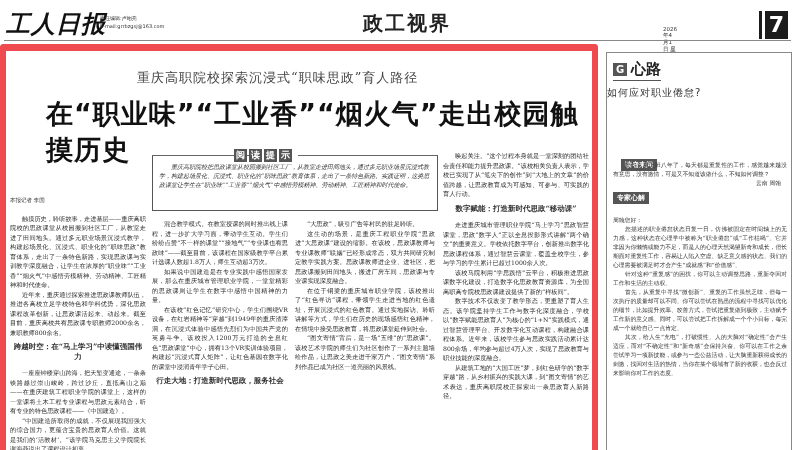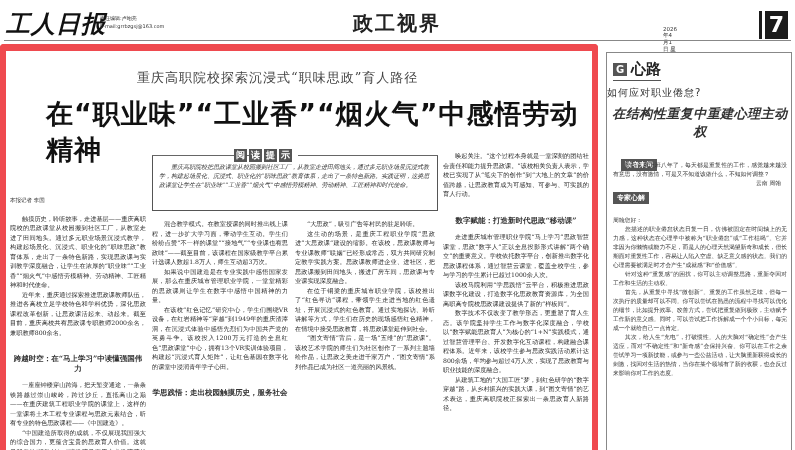--- a/index.html
+++ b/index.html
@@ -3,42 +3,42 @@
 <meta charset="utf-8">
 <style>
   * { box-sizing: border-box; margin: 0; padding: 0; }
   html, body { width: 795px; height: 450px; overflow: hidden; background: #ffffff; }
   body { font-family: "DejaVu Serif", serif; color: #222; position: relative; }
 
   
   .masthead { position: absolute; left: 0; top: 0; width: 648px; height: 44px; background: #fff; }
   .logo { position: absolute; left: 6px; top: 8px; font-family: "DejaVu Serif", serif; font-size: 24px; font-weight: bold; font-style: italic; letter-spacing: 1px; color: #111; }
   .mast-info { position: absolute; left: 100px; top: 14px; font-family: "DejaVu Sans", sans-serif; font-size: 5px; color: #333; line-height: 8px; }
-  .section-title { position: absolute; left: 353px; top: 10px; font-family: Liberation Serif, serif; font-size: 20px; font-weight: bold; color: #222; letter-spacing: 2px; }
+  .section-title { position: absolute; left: 363px; top: 10px; font-family: Liberation Serif, serif; font-size: 20px; font-weight: bold; color: #222; letter-spacing: 2px; }
   .date-line { position: absolute; left: 663px; top: 26px; font-family: "DejaVu Sans", sans-serif; font-size: 5.5px; color: #333; }
   .page-num { position: absolute; left: 762px; top: 11px; width: 26px; height: 28px; background: #1c1c1c; color: #fff; font-family: "DejaVu Sans", sans-serif; font-size: 22px; font-weight: bold; text-align: center; line-height: 28px; border-left: 3px solid #fff; box-shadow: -3px 0 0 #1c1c1c; }
   .mast-rule { position: absolute; left: 4px; top: 40px; width: 787px; height: 1px; background: #888; }
 
   
   .main-frame { position: absolute; left: 0; top: 44px; width: 598px; height: 410px; border: 6px solid #ef4a4f; border-bottom: none; border-top-width: 7px; border-radius: 4px 4px 0 0; background: #fff; }
   .subhead { position: absolute; left: 131px; top: 18px; font-size: 13px; color: #444; letter-spacing: 1px; }
   .headline { position: absolute; left: 40px; top: 45px; font-family: "DejaVu Sans", sans-serif; font-size: 27px; font-weight: bold; color: #111; letter-spacing: 1px; }
   .byline { position: absolute; left: 4px; top: 122px; font-size: 5.5px; color: #333; }
 
   
   .tips-rule-left { position: absolute; left: 0px; top: 116px; width: 240px; height: 1px; background: #666; }
   .tips-rule-right { position: absolute; left: 355px; top: 116px; width: 240px; height: 1px; background: #666; }
   .tips-label { position: absolute; left: 256px; top: 110px; display: flex; gap: 2px; }
   .tips-label span { display: inline-block; width: 13px; height: 13px; background: #555; color: #fff; font-family: "DejaVu Sans", sans-serif; font-size: 9px; line-height: 13px; text-align: center; font-weight: bold; }
   .tips-box { position: absolute; left: 146px; top: 117px; width: 236px; height: 51px; border: 1px solid #555; border-top: none; padding: 6px 6px 0 6px; font-size: 6px; line-height: 9px; color: #333; font-style: italic; text-indent: 12px; overflow: hidden; }
 
   
   .col { position: absolute; font-size: 6.2px; line-height: 9.5px; color: #2a2a2a; overflow: hidden; text-align: justify; }
   .col p { text-indent: 12px; }
-  .col h4 { font-size: 7.5px; font-weight: bold; text-align: center; margin: 17px 0 7px 0; color: #333; }
+  .col h4 { font-size: 7.5px; font-weight: bold; text-align: center; margin: 5px 0 7px 0; color: #333; }
   .col1 { left: 4px; top: 145px; width: 136px; height: 258px; }
   .col2 { left: 146px; top: 178px; width: 136px; height: 225px; }
   .col3 { left: 289px; top: 178px; width: 140px; height: 225px; }
   .col4 { left: 437px; top: 110px; width: 146px; height: 293px; }
 
   
   .side { position: absolute; left: 606px; top: 52px; width: 186px; height: 398px; border: 1px solid #888; border-bottom: none; background: #fff; }
   .side-tag { position: absolute; left: 6px; top: 7px; display: flex; align-items: center; gap: 4px; border-bottom: 1px solid #555; padding-bottom: 1px; }
   .side-tag .g-icon { width: 14px; height: 13px; background: #555; color: #fff; font-family: "DejaVu Sans", sans-serif; font-size: 10px; font-weight: bold; text-align: center; line-height: 13px; }
   .side-tag .label { font-size: 15px; font-weight: bold; color: #222; }
@@ -59,21 +59,21 @@
     <div>E-mail:grrbzgsj@163.com</div>
   </div>
   <div class="section-title">政工视界</div>
   <div class="date-line">2026年4月1日  星期三</div>
   <div class="page-num">7</div>
   <div class="mast-rule"></div>
 </div>
 
 <div class="main-frame">
   <div class="subhead">重庆高职院校探索沉浸式“职味思政”育人路径</div>
-  <div class="headline">在“职业味”“工业香”“烟火气”中感悟劳动精神</div>
+  <div class="headline">在“职业味”“工业香”“烟火气”走出校园触摸历史</div>
 
   <div class="col col1">
     <div class="byline" style="position:static;margin-bottom:8px;">本报记者 李国</div>
     <p>触摸历史，聆听故事，走进基层——重庆高职院校的思政课堂从校园搬到社区工厂，从教室走进了田间地头。通过多元职业场景沉浸式教学，构建起场景化、沉浸式、职业化的“职味思政”教育体系，走出了一条特色新路，实现思政课与实训教学深度融合，让学生在浓厚的“职业味”“工业香”“烟火气”中感悟劳模精神、劳动精神、工匠精神和时代使命。</p>
     <p>近年来，重庆通过探索推进思政课教师队伍，推进各高校立足学校特色和学科优势，深化思政课程改革创新，让思政课活起来、动起来。截至目前，重庆高校共有思政课专职教师2000余名，兼职教师800余名。</p>
     <h4>跨越时空：在“马上学习”中读懂强国伟力</h4>
     <p>一座座钟楼穿山跨海，把天堑变通途，一条条铁路越过崇山峻岭，跨过沙丘，直抵高山之巅——在重庆建筑工程职业学院的课堂上，这样的一堂课将土木工程专业课程与思政元素结合，听有专业的特色思政课程——《中国建造》。</p>
     <p>“中国建造所取得的成就，不仅展现我国强大的综合国力，更蕴含宝贵的思政育人价值。这就是我们的‘活教材’。”该学院马克思主义学院院长谢海燕说出了课程设计初衷。</p>
   </div>
 
@@ -84,21 +84,21 @@
     <span>提</span>
     <span>示</span>
   </div>
   <div class="tips-rule-right" style="left:292px;width:140px;top:104px;"></div>
   <div class="tips-box" style="left:146px;top:105px;width:286px;height:55px;">重庆高职院校把思政课堂从校园搬到社区工厂，从教室走进田间地头，通过多元职业场景沉浸式教学，构建起场景化、沉浸式、职业化的“职味思政”教育体系，走出了一条特色新路。实践证明，这类思政课堂让学生在“职业味”“工业香”“烟火气”中感悟劳模精神、劳动精神、工匠精神和时代使命。</div>
 
   <div class="col col2" style="top:168px;">
     <p>混合教学模式。在教室授课的同时推出线上课程，进一步扩大学习面，带动学生互动。学生们纷纷点赞“不一样的课堂”“接地气”“专业课也有思政味”——截至目前，该课程在国家级教学平台累计选课人数超1.8万人，师生互动超3万次。</p>
     <p>如果说中国建造是在专业实践中感悟国家发展，那么在重庆城市管理职业学院，一堂堂精彩的思政课则让学生在数字中感悟中国精神的力量。</p>
     <p>在该校“红色记忆”研究中心，学生们围绕VR设备，在红岩精神等“穿越”到1949年的重庆渣滓洞，在沉浸式体验中感悟先烈们为中国共产党的英勇斗争。该校投入1200万元打造的全息红色“思政课堂”中心，拥有13个VR实训体验项目，构建起“沉浸式育人矩阵”，让红色基因在数字化的课堂中浸润青年学子心田。</p>
-    <h4>学思践悟：走出校园触摸历史，服务社会</h4>
+    <h4>行走大地：打造新时代思政，服务社会</h4>
   </div>
 
   <div class="col col3" style="top:168px;">
     <p>“大思政”，吸引广告等村民的驻足聆听。</p>
     <p>这生动的场景，是重庆工程职业学院“思政进”大思政课“建设的缩影。在该校，思政课教师与专业课教师“联姻”已经形成常态，双方共同研究制定教学实践方案。思政课教师进企业、进社区，把思政课搬到田间地头，搬进厂房车间，思政课与专业课实现深度融合。</p>
     <p>在位于铜梁的重庆城市职业学院，该校推出了“红色寻访”课程，带领学生走进当地的红色遗址，开展沉浸式的红色教育。通过实地探访、聆听讲解等方式，学生们在历史的现场感悟红色精神，在情境中接受思政教育，将思政课堂延伸到社会。</p>
     <p>“图文寄情”背后，是一场“五维”的“思政课”。该校艺术学院的师生们为社区创作了一系列主题墙绘作品，让思政之美走进千家万户，“图文寄情”系列作品已成为社区一道亮丽的风景线。</p>
   </div>
 
   <div class="col col4" style="top:100px;">
@@ -110,21 +110,20 @@
     <p>从建筑工地的“大国工匠”梦，到红色研学的“数字穿越”路，从乡村振兴的实践大课，到“图文寄情”的艺术表达，重庆高职院校正探索出一条思政育人新路径。</p>
   </div>
 </div>
 
 <div class="side">
   <div class="side-tag">
     <span class="g-icon">G</span>
     <span class="label">心路</span>
   </div>
   <div class="side-q">如何应对职业倦怠?</div>
-  <div class="side-title">在结构性重复中重建心理主动权</div>
 
   <div class="side-label" style="top:106px;margin-left:8px;">读者来问</div>
   <div class="side-text" style="top:108px;height:34px;">
     <p>您好，我上班八年了，每天都是重复性的工作，感觉越来越没有意思，没有激情，可是又不知道该做什么，不知如何调整？</p>
     <div class="side-sign">云南 周翰</div>
   </div>
 
   <div class="side-label" style="top:139px;">专家心解</div>
   <div class="side-text" style="top:163px;height:235px;">
     <div>周翰您好：</div>

